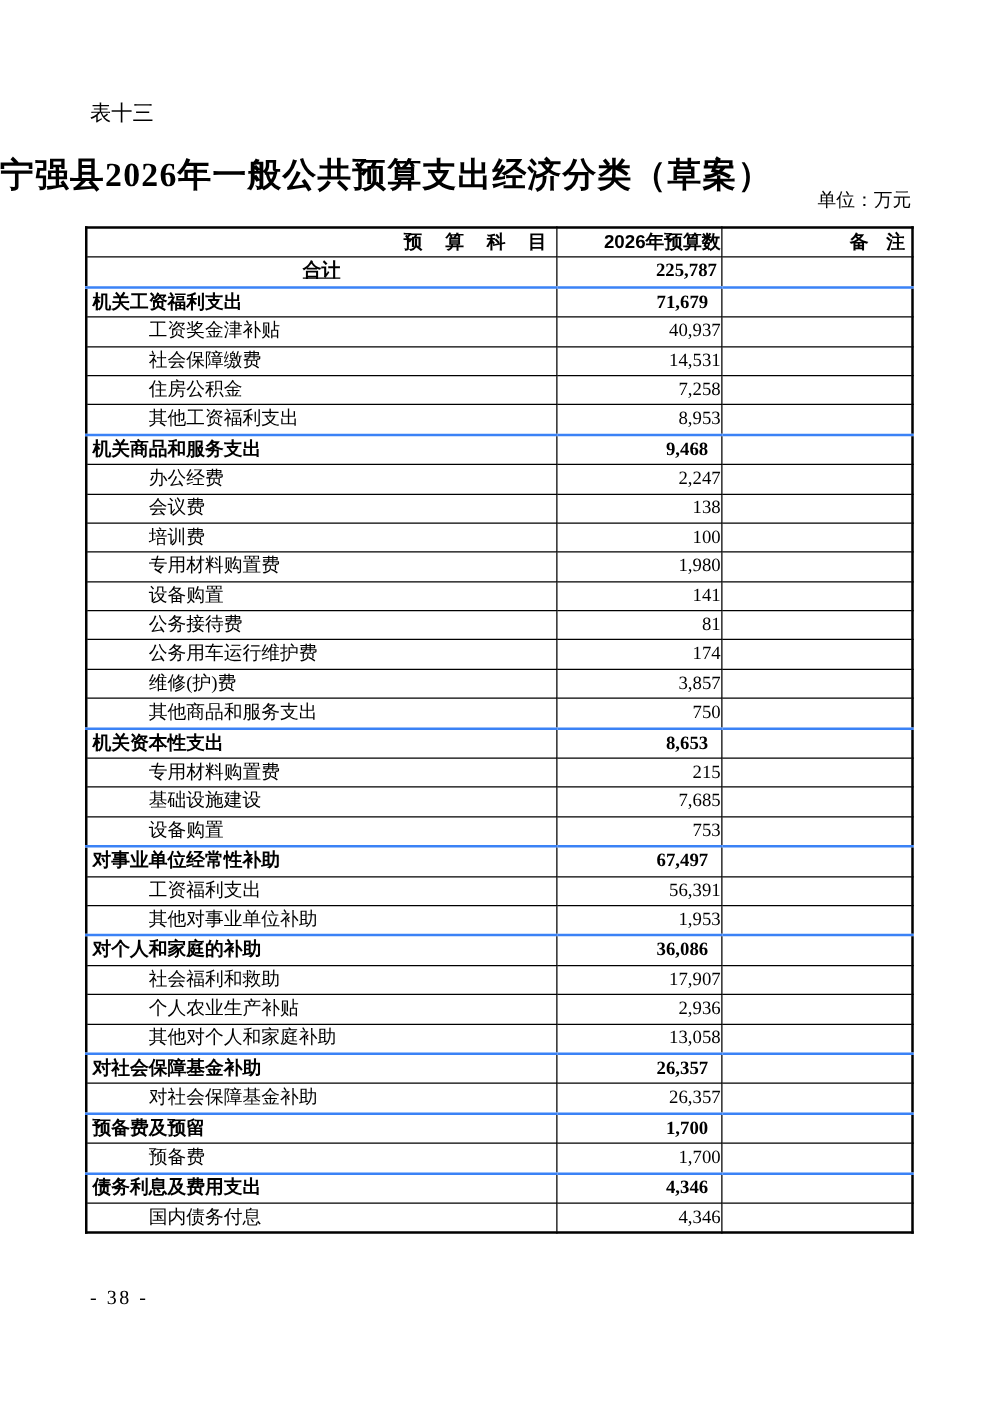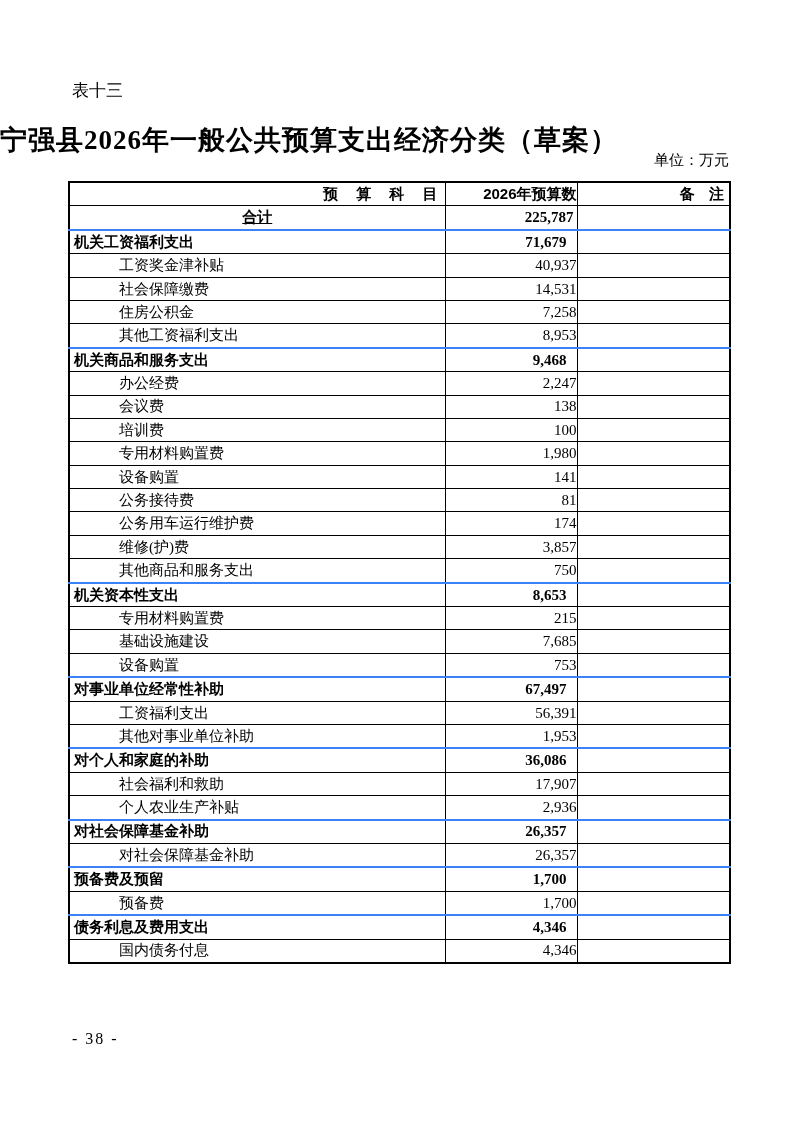--- a/index.html
+++ b/index.html
@@ -251,20 +251,25 @@
         <tr class="row-item">
           <td class="cell-label">社会福利和救助</td>
           <td class="cell-amount">17,907</td>
           <td class="cell-note"></td>
         </tr>
         <tr class="row-item">
           <td class="cell-label">个人农业生产补贴</td>
           <td class="cell-amount">2,936</td>
           <td class="cell-note"></td>
         </tr>
+        <tr class="row-item">
+          <td class="cell-label">其他对个人和家庭补助</td>
+          <td class="cell-amount">13,058</td>
+          <td class="cell-note"></td>
+        </tr>
         <tr class="row-category">
           <td class="cell-label">对社会保障基金补助</td>
           <td class="cell-amount">26,357</td>
           <td class="cell-note"></td>
         </tr>
         <tr class="row-item">
           <td class="cell-label">对社会保障基金补助</td>
           <td class="cell-amount">26,357</td>
           <td class="cell-note"></td>
         </tr>

